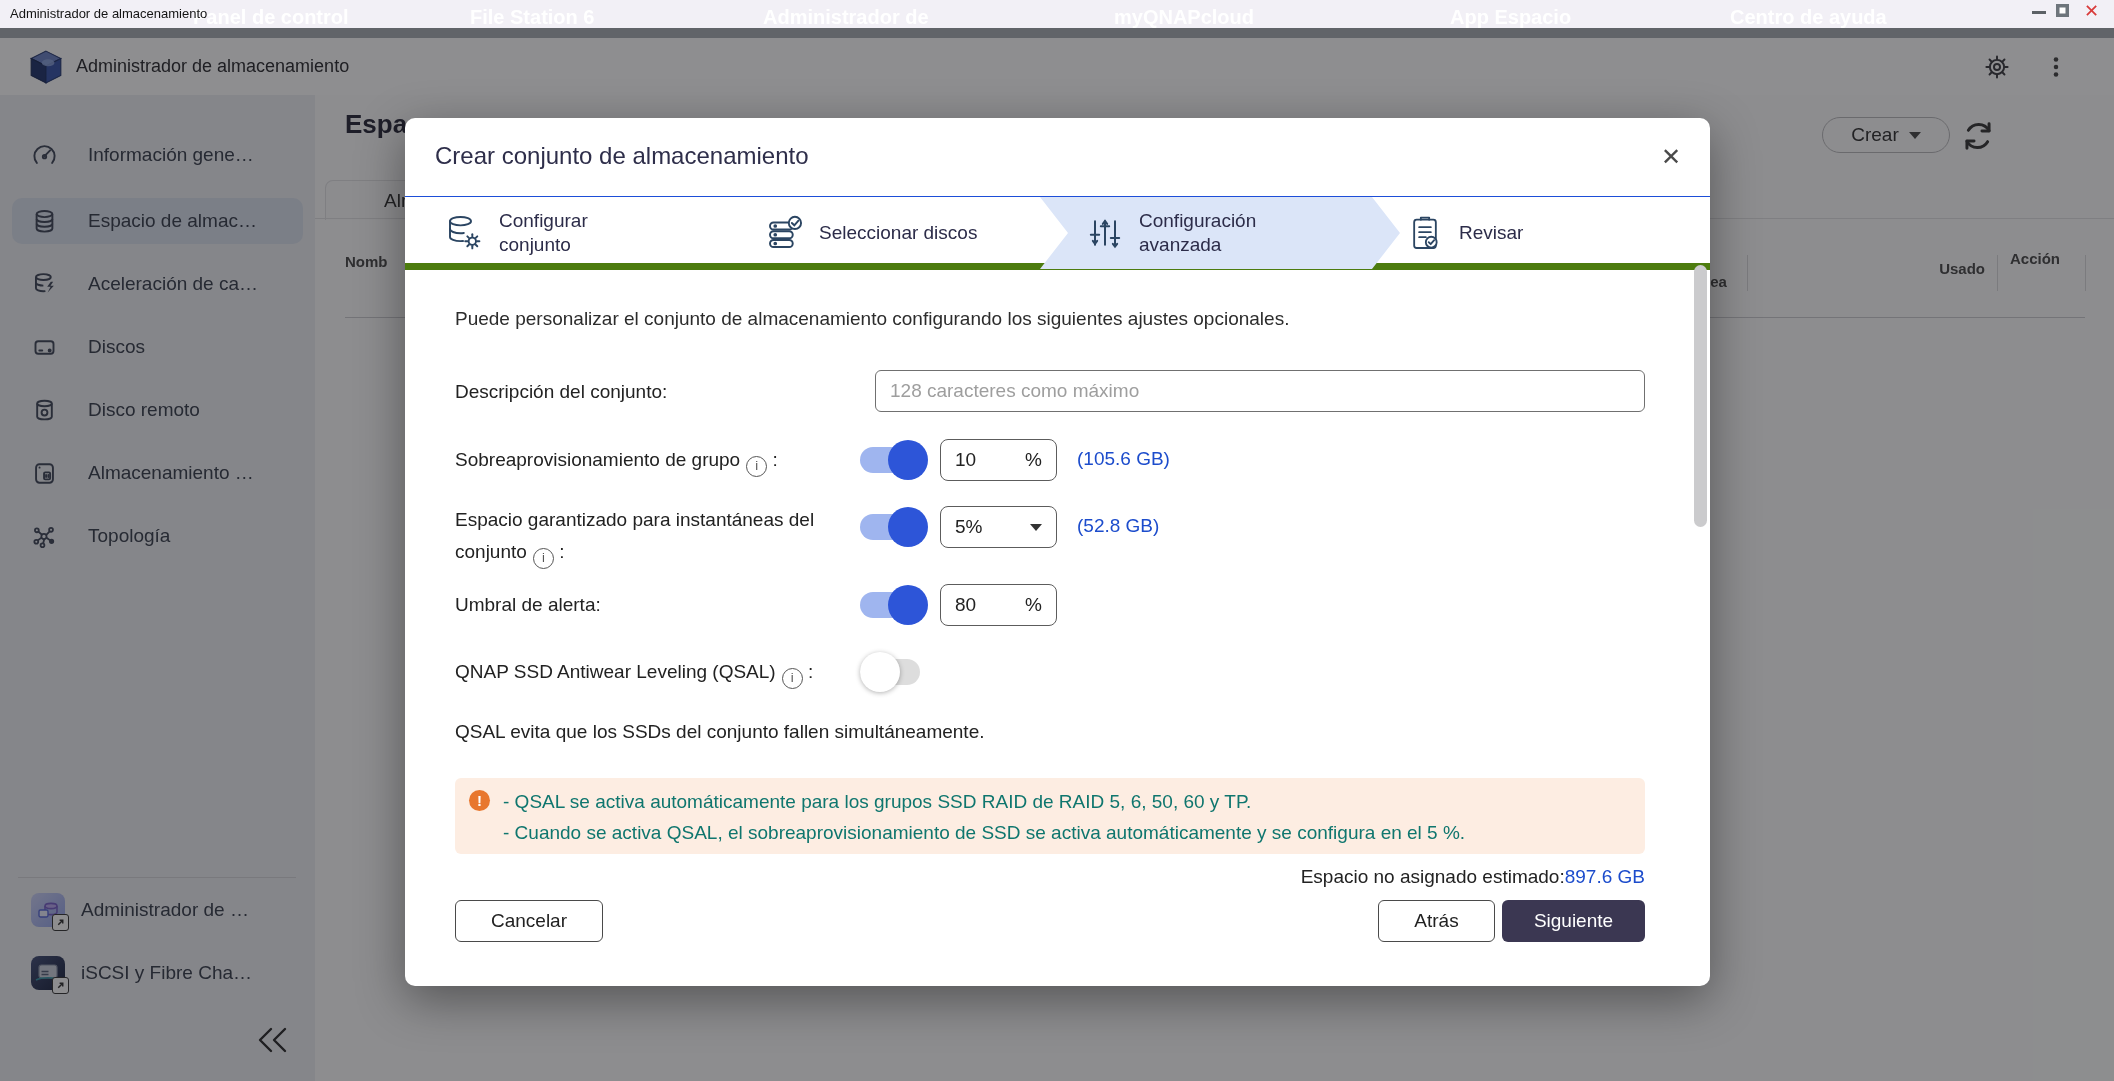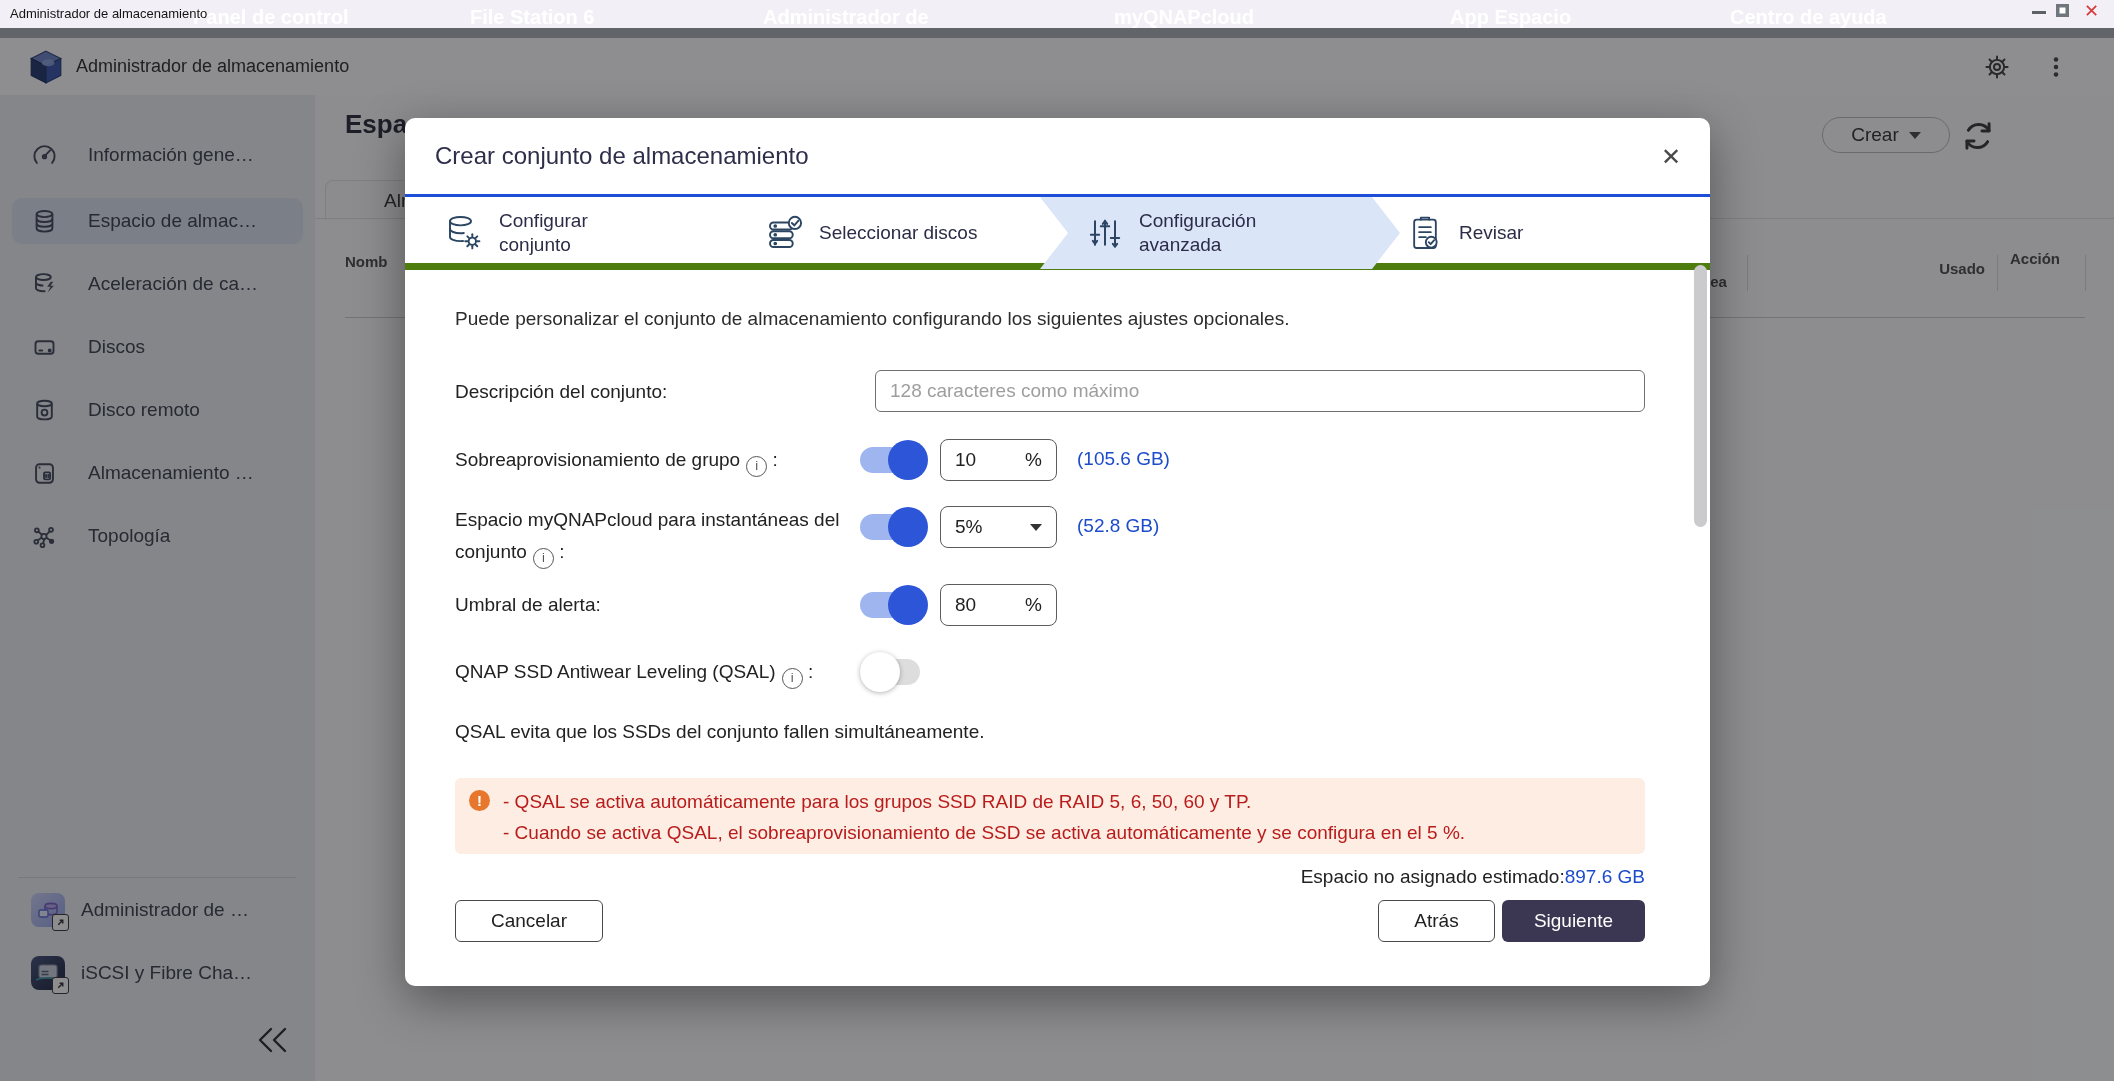--- a/index.html
+++ b/index.html
@@ -36,21 +36,21 @@
   #create-btn{position:absolute;left:1507px;top:22px;width:128px;height:36px;border:1.5px solid #bcbcbe;border-radius:18px;display:flex;align-items:center;justify-content:center;gap:10px;font-size:19px;color:#333;background:transparent;cursor:pointer;}
   .caret-down{width:0;height:0;border-left:6px solid transparent;border-right:6px solid transparent;border-top:7px solid #4c4c4c;}
   #refresh-btn{position:absolute;left:1646px;top:24px;width:34px;height:34px;cursor:pointer;}
   .th{position:absolute;font-size:15px;font-weight:bold;color:#4c4c4c;}
   .vsep{position:absolute;width:1px;height:36px;background:#dcdcde;top:160px;}
   #thead-line{position:absolute;left:30px;top:222px;width:1740px;height:1px;background:#cfcfd2;}
 
   
   #overlay{left:0;top:28px;width:2114px;height:1053px;background:rgba(14,15,19,0.47);z-index:10;}
   #modal{left:405px;top:118px;width:1305px;height:868px;background:#ffffff;border-radius:10px;z-index:20;box-shadow:0 14px 48px rgba(0,0,0,0.4);}
-  #modal-header{position:absolute;left:0;top:0;width:1305px;height:79px;border-bottom:3px solid #1d4ed8;box-sizing:border-box;}
+  #modal-header{position:absolute;left:0;top:0;width:1305px;height:79px;border-bottom:1px solid #1d4ed8;box-sizing:border-box;}
   #modal-title{position:absolute;left:30px;top:24px;font-size:24px;color:#2e2e4a;}
   #modal-close{position:absolute;right:24px;top:24px;width:30px;height:30px;display:flex;align-items:center;justify-content:center;font-size:24px;color:#4a4a4a;cursor:pointer;}
   #wizard{position:absolute;left:0;top:79px;width:1305px;height:73px;border-bottom:7px solid #4d7c0f;box-sizing:border-box;}
   .step-band{position:absolute;left:635px;top:0;width:360px;height:72px;background:#dbe5f8;clip-path:polygon(0 0,calc(100% - 28px) 0,100% 50%,calc(100% - 28px) 100%,0 100%,28px 50%);}
   .step{position:absolute;top:0;height:72px;display:flex;align-items:center;gap:14px;cursor:pointer;}
   .step-label{font-size:19px;line-height:24px;color:#2c2c49;font-weight:500;white-space:nowrap;}
   .step svg{flex:0 0 auto;}
 
   #modal-content{position:absolute;left:0;top:152px;width:1305px;height:588px;}
   .mlabel{position:absolute;left:50px;font-size:19px;color:#222;line-height:32px;white-space:nowrap;}
@@ -61,21 +61,21 @@
   .toggle .track{position:absolute;left:0;top:7px;width:60px;height:26px;border-radius:13px;background:#9fb5ef;}
   .toggle .knob{position:absolute;right:0;top:0;width:40px;height:40px;border-radius:50%;background:#2d55d8;}
   .toggle.off .track{background:#dddddd;}
   .toggle.off .knob{left:0;right:auto;background:#ffffff;box-shadow:0 1px 5px rgba(0,0,0,0.3);}
   .valbox{position:absolute;left:535px;width:117px;height:42px;border:1.4px solid #5c5c5c;border-radius:8px;box-sizing:border-box;display:flex;align-items:center;justify-content:space-between;padding:0 14px;font-size:19px;color:#222;background:#fff;cursor:text;}
   .selbox{cursor:pointer;}
   .bluesize{position:absolute;left:672px;font-size:19px;color:#1c4ccc;white-space:nowrap;}
   .info-icon{display:inline-flex;align-items:center;justify-content:center;width:19px;height:19px;border:1.5px solid #555;border-radius:50%;font-size:13px;color:#555;vertical-align:-4px;margin-left:6px;cursor:pointer;}
   .warning{position:absolute;left:50px;top:508px;width:1190px;height:76px;background:#fdede2;border-radius:6px;box-sizing:border-box;overflow:hidden;padding:8px 16px 0 48px;}
   .warn-icon{position:absolute;left:14px;top:12px;width:21px;height:21px;border-radius:50%;background:#e8772e;color:#fff;font-size:15px;font-weight:bold;display:flex;align-items:center;justify-content:center;}
-  .warning .wline{font-size:19px;line-height:31px;color:#b91c1c;white-space:nowrap;}
+  .warning .wline{font-size:19px;line-height:31px;color:#0f766e;white-space:nowrap;}
   #modal-scrollbar{position:absolute;right:3px;top:147px;width:13px;height:262px;border-radius:7px;background:#cbcbcd;cursor:pointer;}
 
   #estimate{position:absolute;right:65px;top:748px;font-size:19px;color:#222;white-space:nowrap;}
   #estimate .val{color:#1c4ccc;}
   .btn{position:absolute;top:782px;height:42px;border-radius:6px;box-sizing:border-box;display:flex;align-items:center;justify-content:center;font-size:19px;cursor:pointer;font-family:inherit;}
   .btn.ghost{background:#fff;border:1.4px solid #4a4a4a;color:#222;}
   .btn.primary{background:#3b3752;border:none;color:#fff;}
 </style>
 </head>
 <body>
@@ -354,21 +354,21 @@
           <span class="track"></span>
           <span class="knob"></span>
         </div>
       <div class="valbox" style="top:169px">
         <span>10</span>
         <span>%</span>
       </div>
       <div class="bluesize" style="top:178px">(105.6 GB)</div>
 
       <div class="mlabel" style="top:234px">
-        <div>Espacio myQNAPcloud para instantáneas del</div>
+        <div>Espacio garantizado para instantáneas del</div>
         <div><span>conjunto</span><span class="info-icon">i</span> <span>:</span></div>
       </div>
       <div class="toggle" style="top:237px">
           <span class="track"></span>
           <span class="knob"></span>
         </div>
       <div class="valbox selbox" style="top:236px">
         <span>5%</span>
         <span class="caret-down" style="border-top-color:#333"></span>
       </div>

